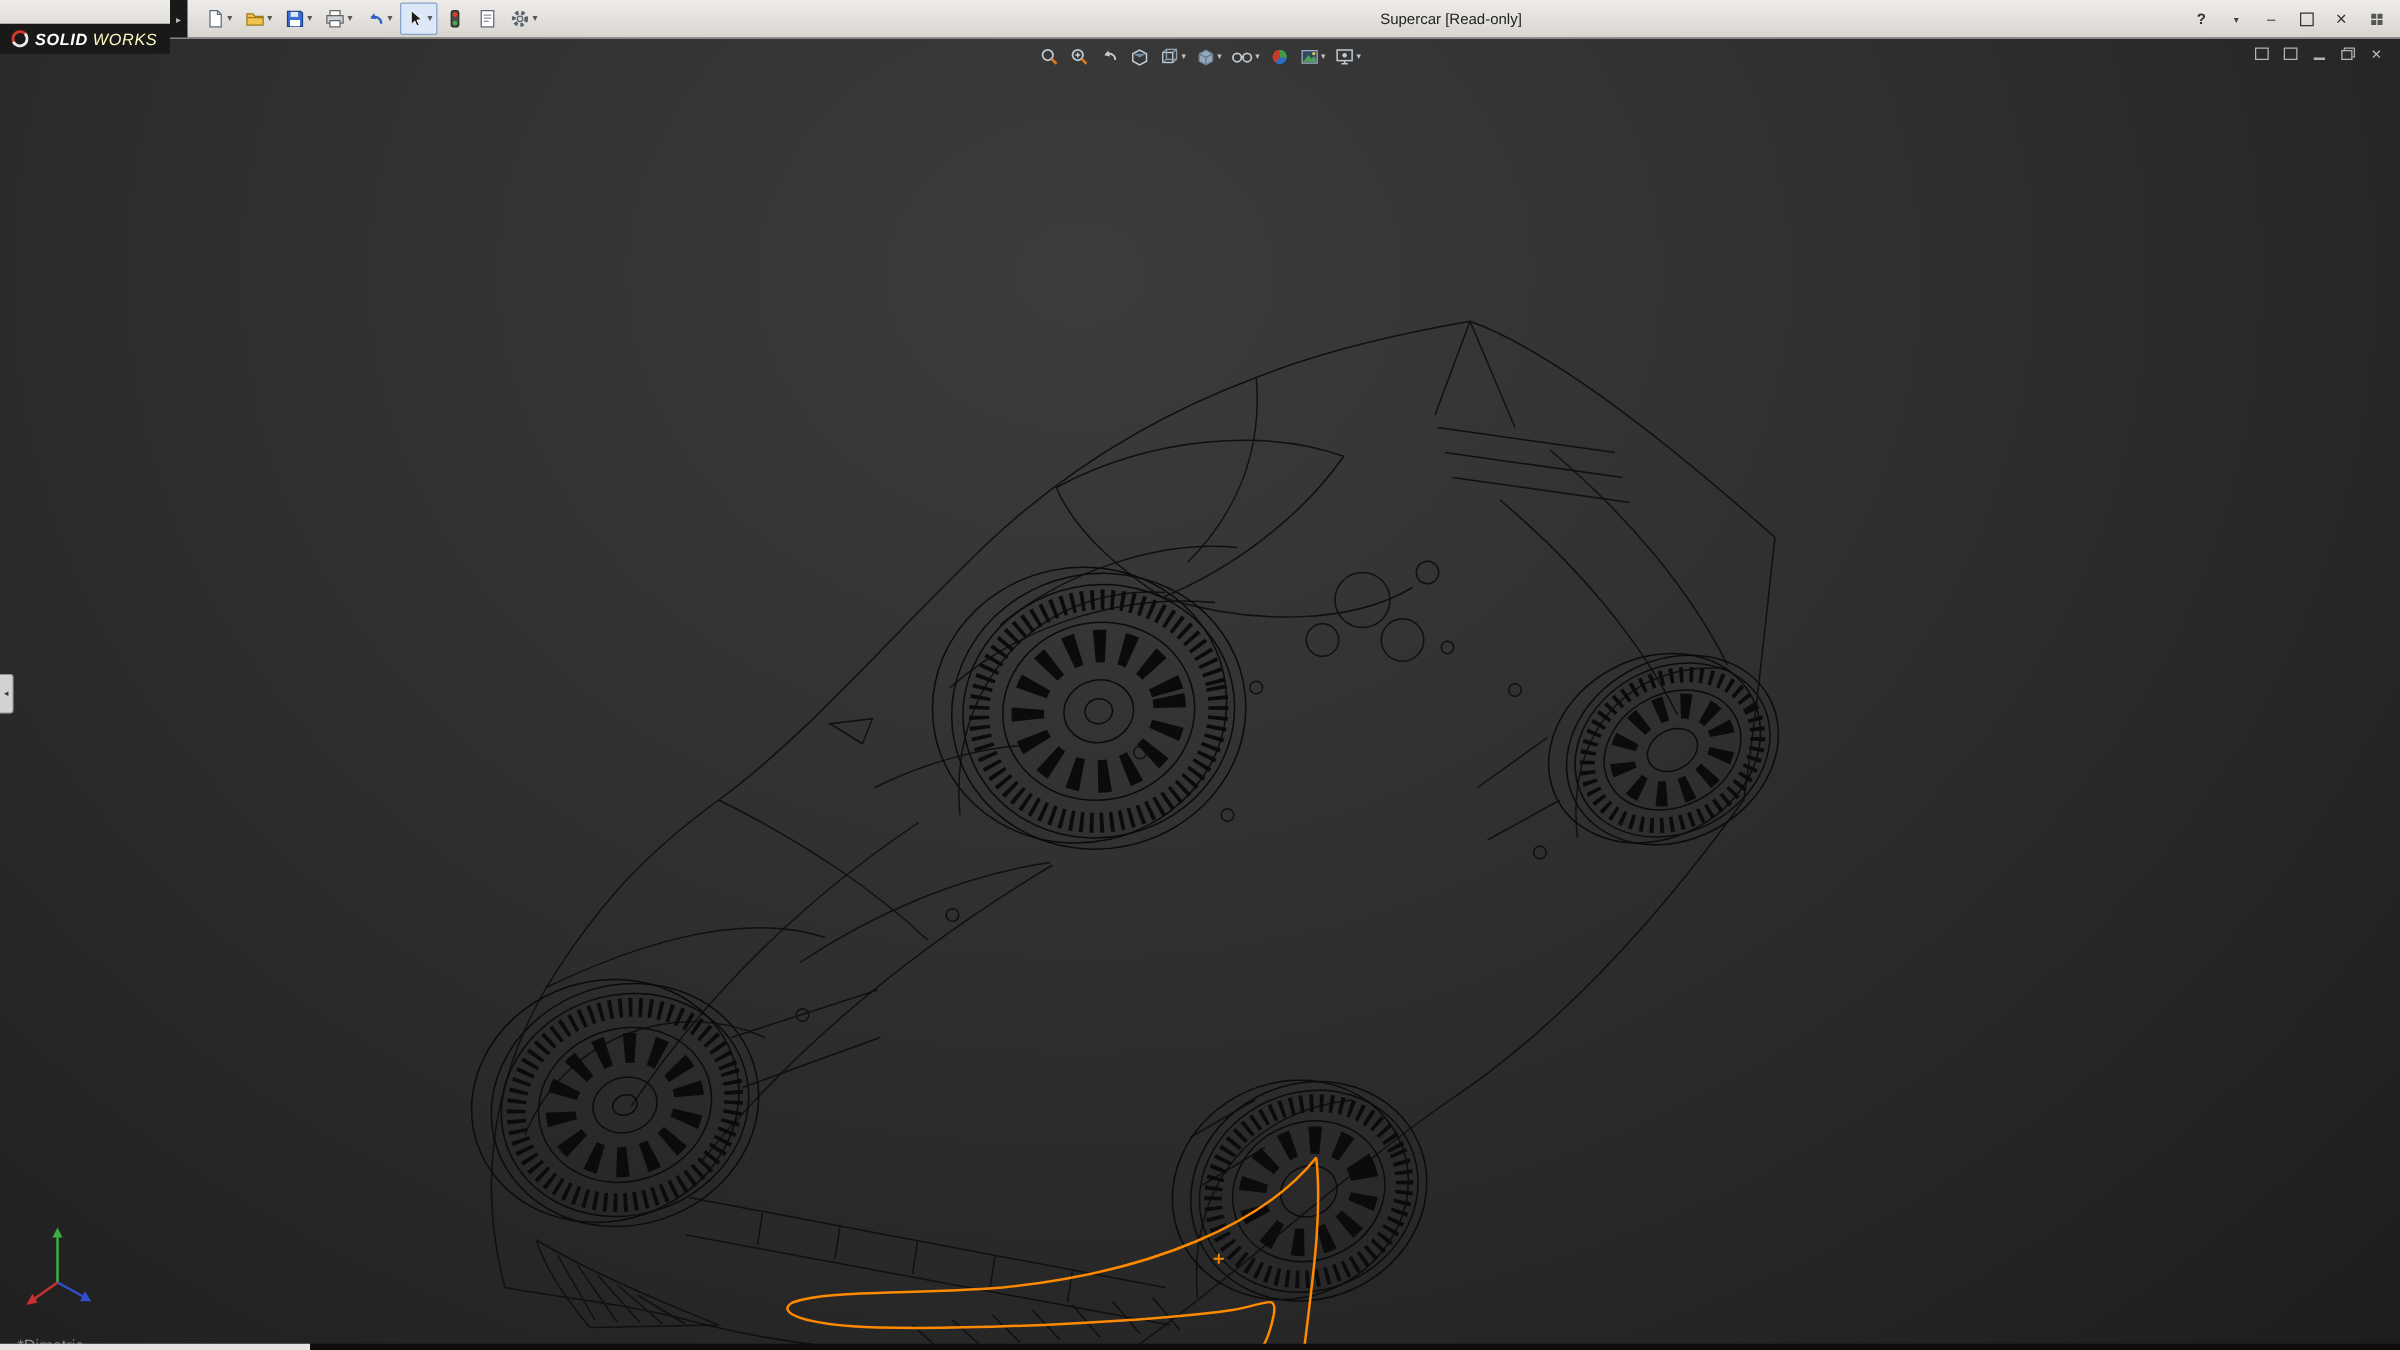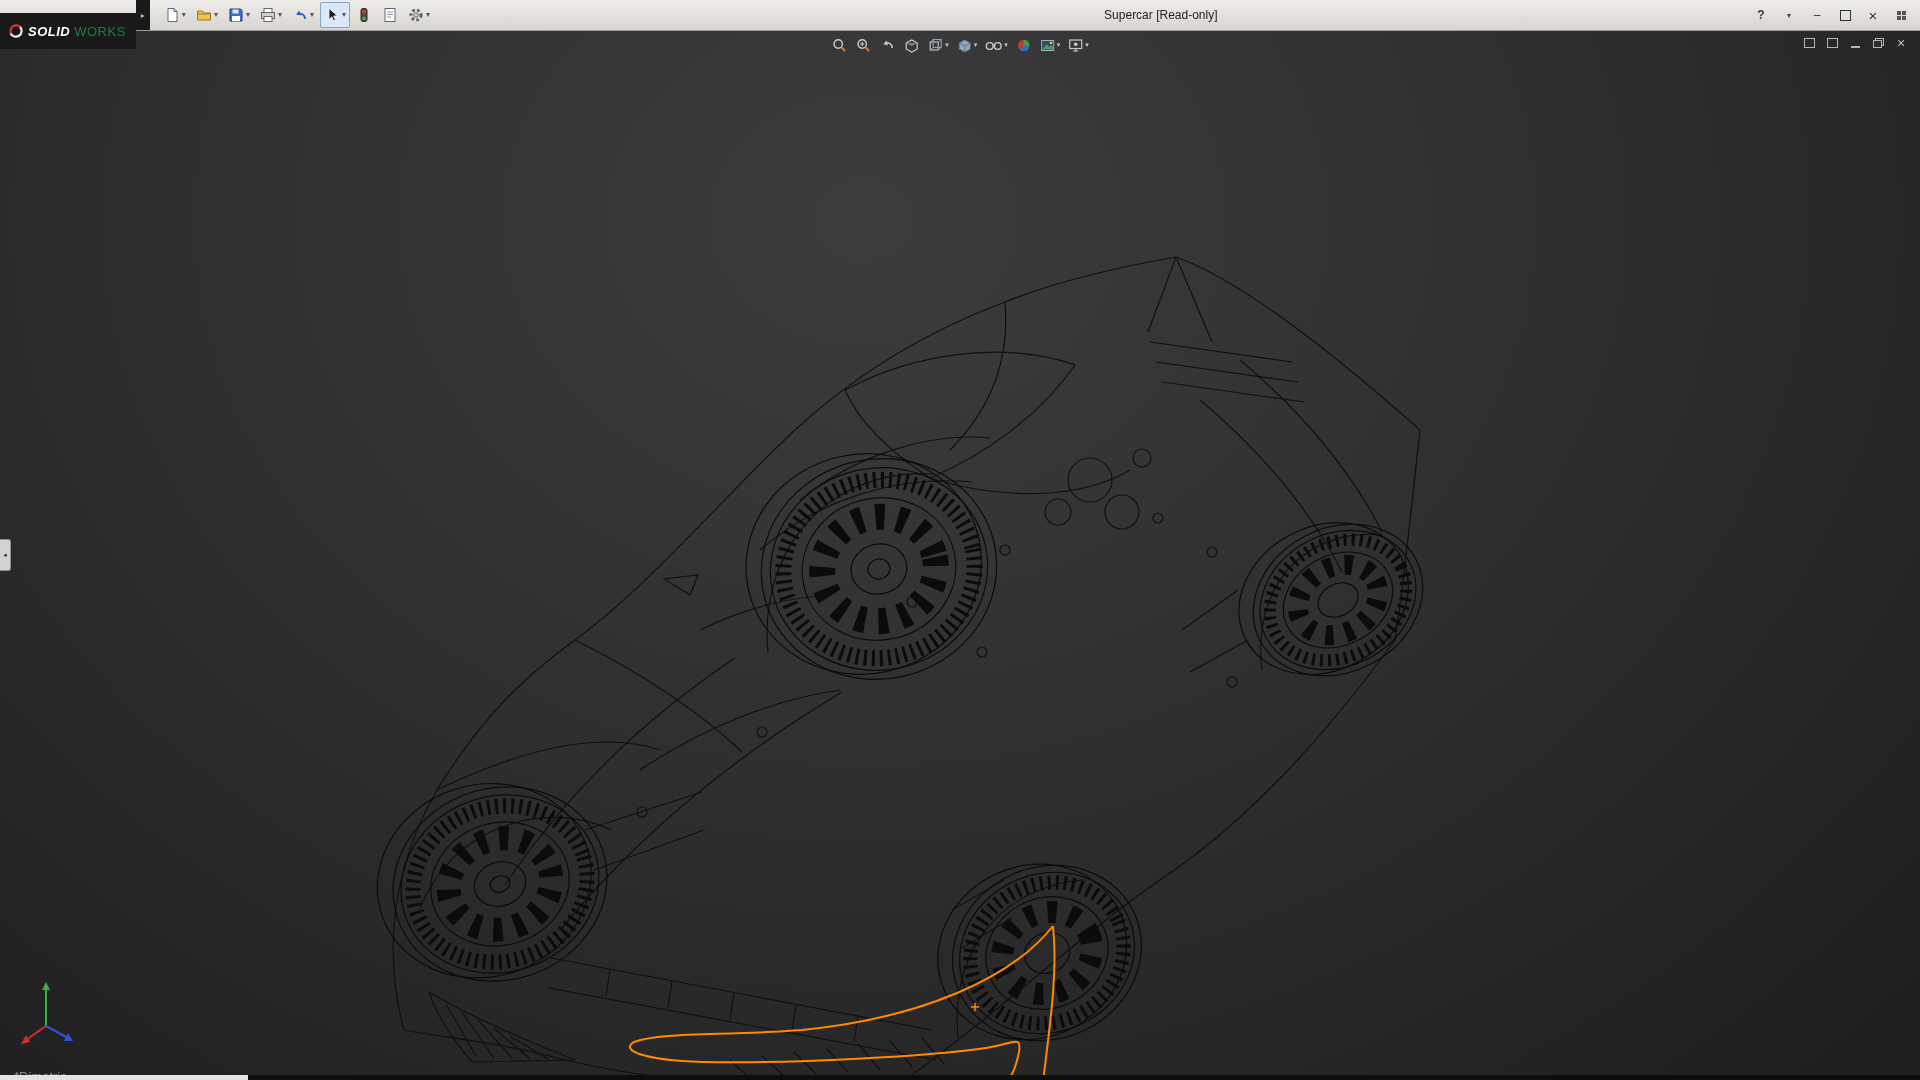--- a/index.html
+++ b/index.html
@@ -4,24 +4,24 @@
 <style>
   html,body{margin:0;padding:0;}
   body{width:1920px;height:1080px;overflow:hidden;background:#222;
        font-family:"Liberation Sans", sans-serif; -webkit-font-smoothing:antialiased;}
   .app{position:relative;width:1920px;height:1080px;}
 
   
   .titlebar{position:absolute;top:0;left:0;right:0;height:30px;
     background:linear-gradient(#efedea,#d8d5d0);border-bottom:1px solid #9e9e9e;
     display:flex;align-items:center;z-index:20;}
-  .logo{height:36px;background:#191919;color:#fff;display:flex;align-items:center;
+  .logo{height:24px;background:#191919;color:#fff;display:flex;align-items:center;
         padding:0 10px 0 8px;gap:4px;margin-top:32px;}
   .logo .solid{font-weight:bold;font-style:italic;font-size:13px;letter-spacing:.5px;color:#fff;}
-  .logo .works{font-size:13px;letter-spacing:.5px;color:#15803d;}
+  .logo .works{font-style:italic;font-size:13px;letter-spacing:.5px;color:#fef9c3;}
   .logo-expand{height:30px;width:14px;background:#191919;color:#bbb;display:flex;
         align-items:center;justify-content:center;font-size:8px;cursor:pointer;}
   .tb{display:flex;align-items:center;margin-left:10px;gap:2px;}
   .tb-btn{display:flex;align-items:center;height:24px;padding:0 3px;border:1px solid transparent;
         border-radius:2px;cursor:pointer;}
   .tb-btn.active{background:#dce8f7;border-color:#84a4cc;}
   .tb-btn .caret{font-size:8px;color:#555;margin-left:2px;line-height:1;}
   .win-title{position:absolute;left:59%;top:0;height:30px;transform:translateX(-50%);
         display:flex;align-items:center;font-size:12px;color:#222;white-space:nowrap;margin-left:28px;}
   .wc{margin-left:auto;display:flex;align-items:center;gap:10px;padding-right:10px;}

